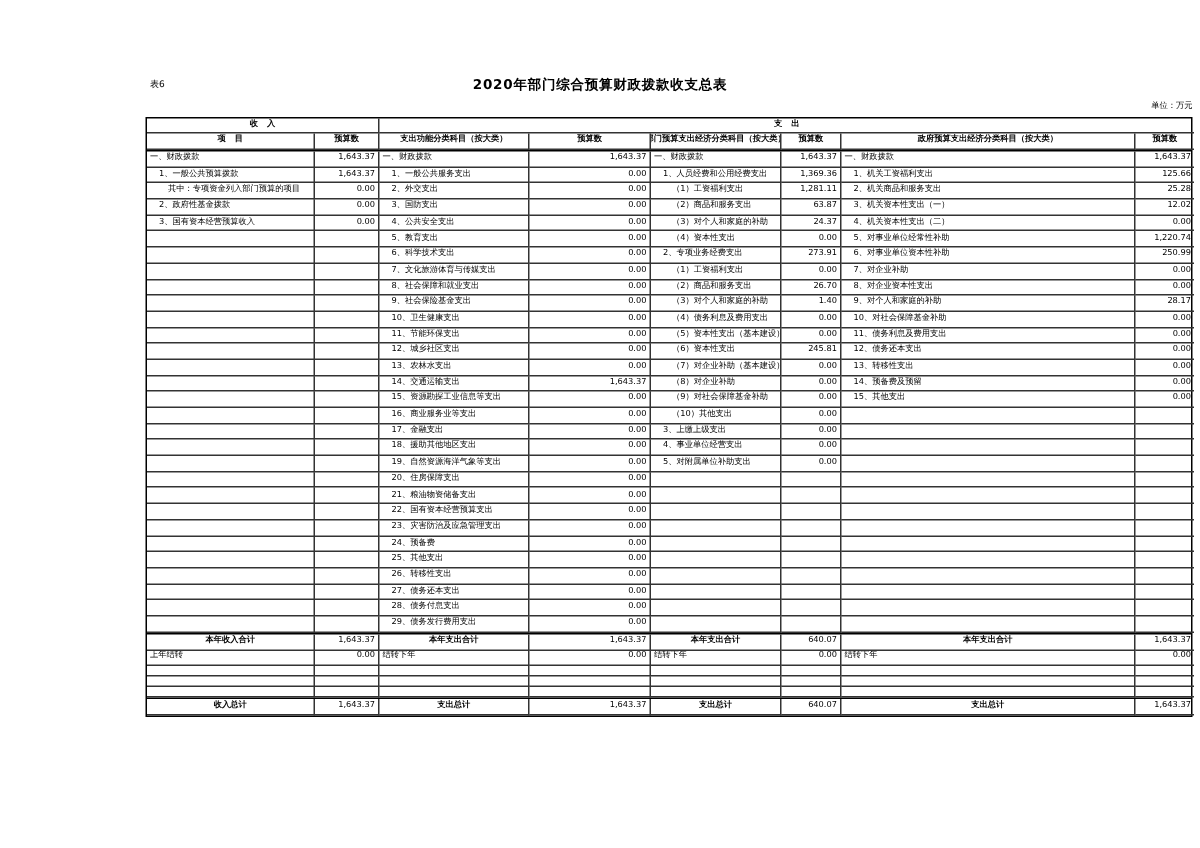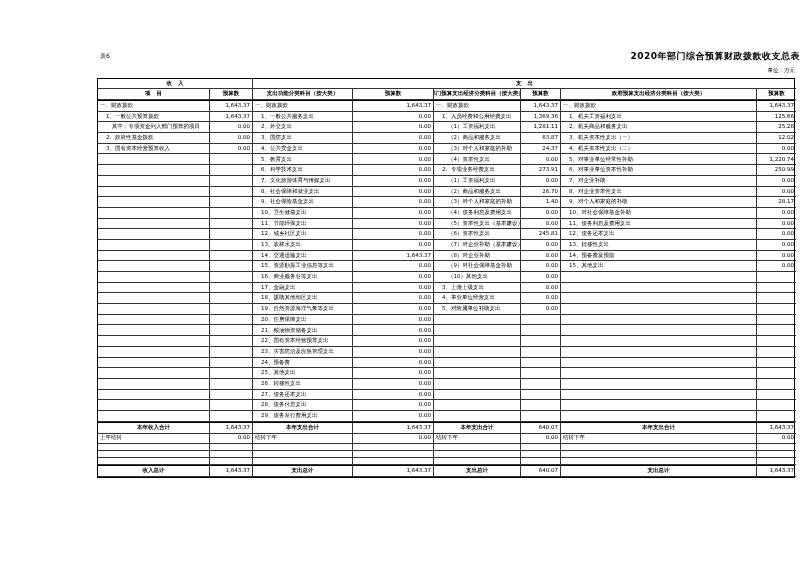--- a/index.html
+++ b/index.html
@@ -10,21 +10,21 @@
     font-family:"DejaVu Sans","Liberation Sans",sans-serif;
     color:#000;
     overflow:hidden;
   }
   .sheet-label{
     position:absolute;left:100px;top:52px;
     font-size:6px;
   }
   .doc-title{
     position:absolute;left:0;top:50px;width:800px;
-    text-align:right;font-size:9px;font-weight:bold;
+    text-align:center;font-size:9px;font-weight:bold;
     letter-spacing:0.5px;
   }
   .unit-note{
     position:absolute;right:5px;top:67px;
     font-size:5.5px;
   }
   .budget-table{
     position:absolute;left:97px;top:78px;width:698px;
     border:1.4px solid #000;
     box-sizing:border-box;

